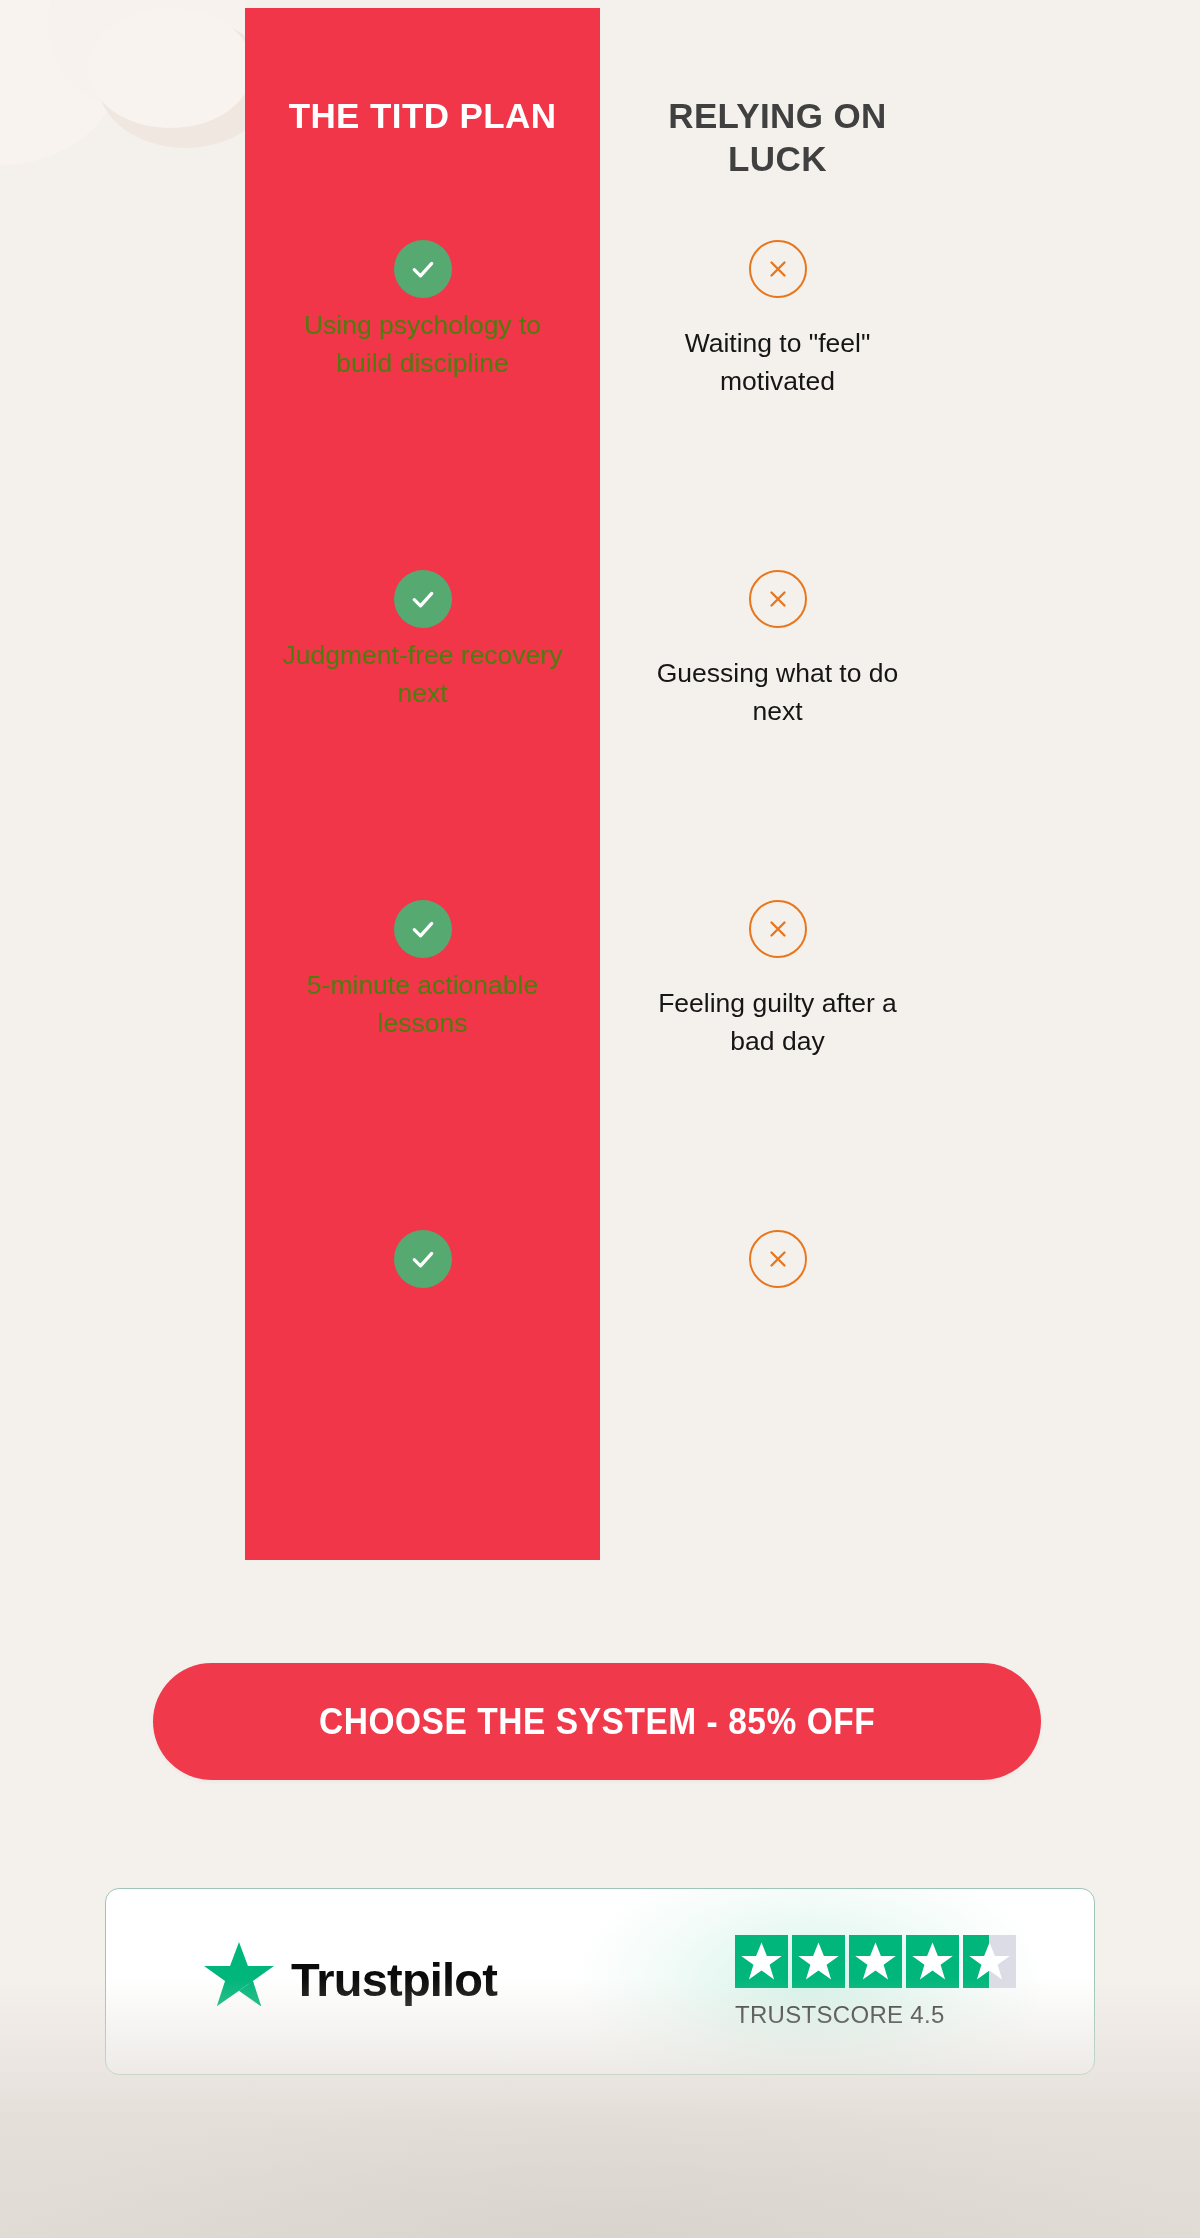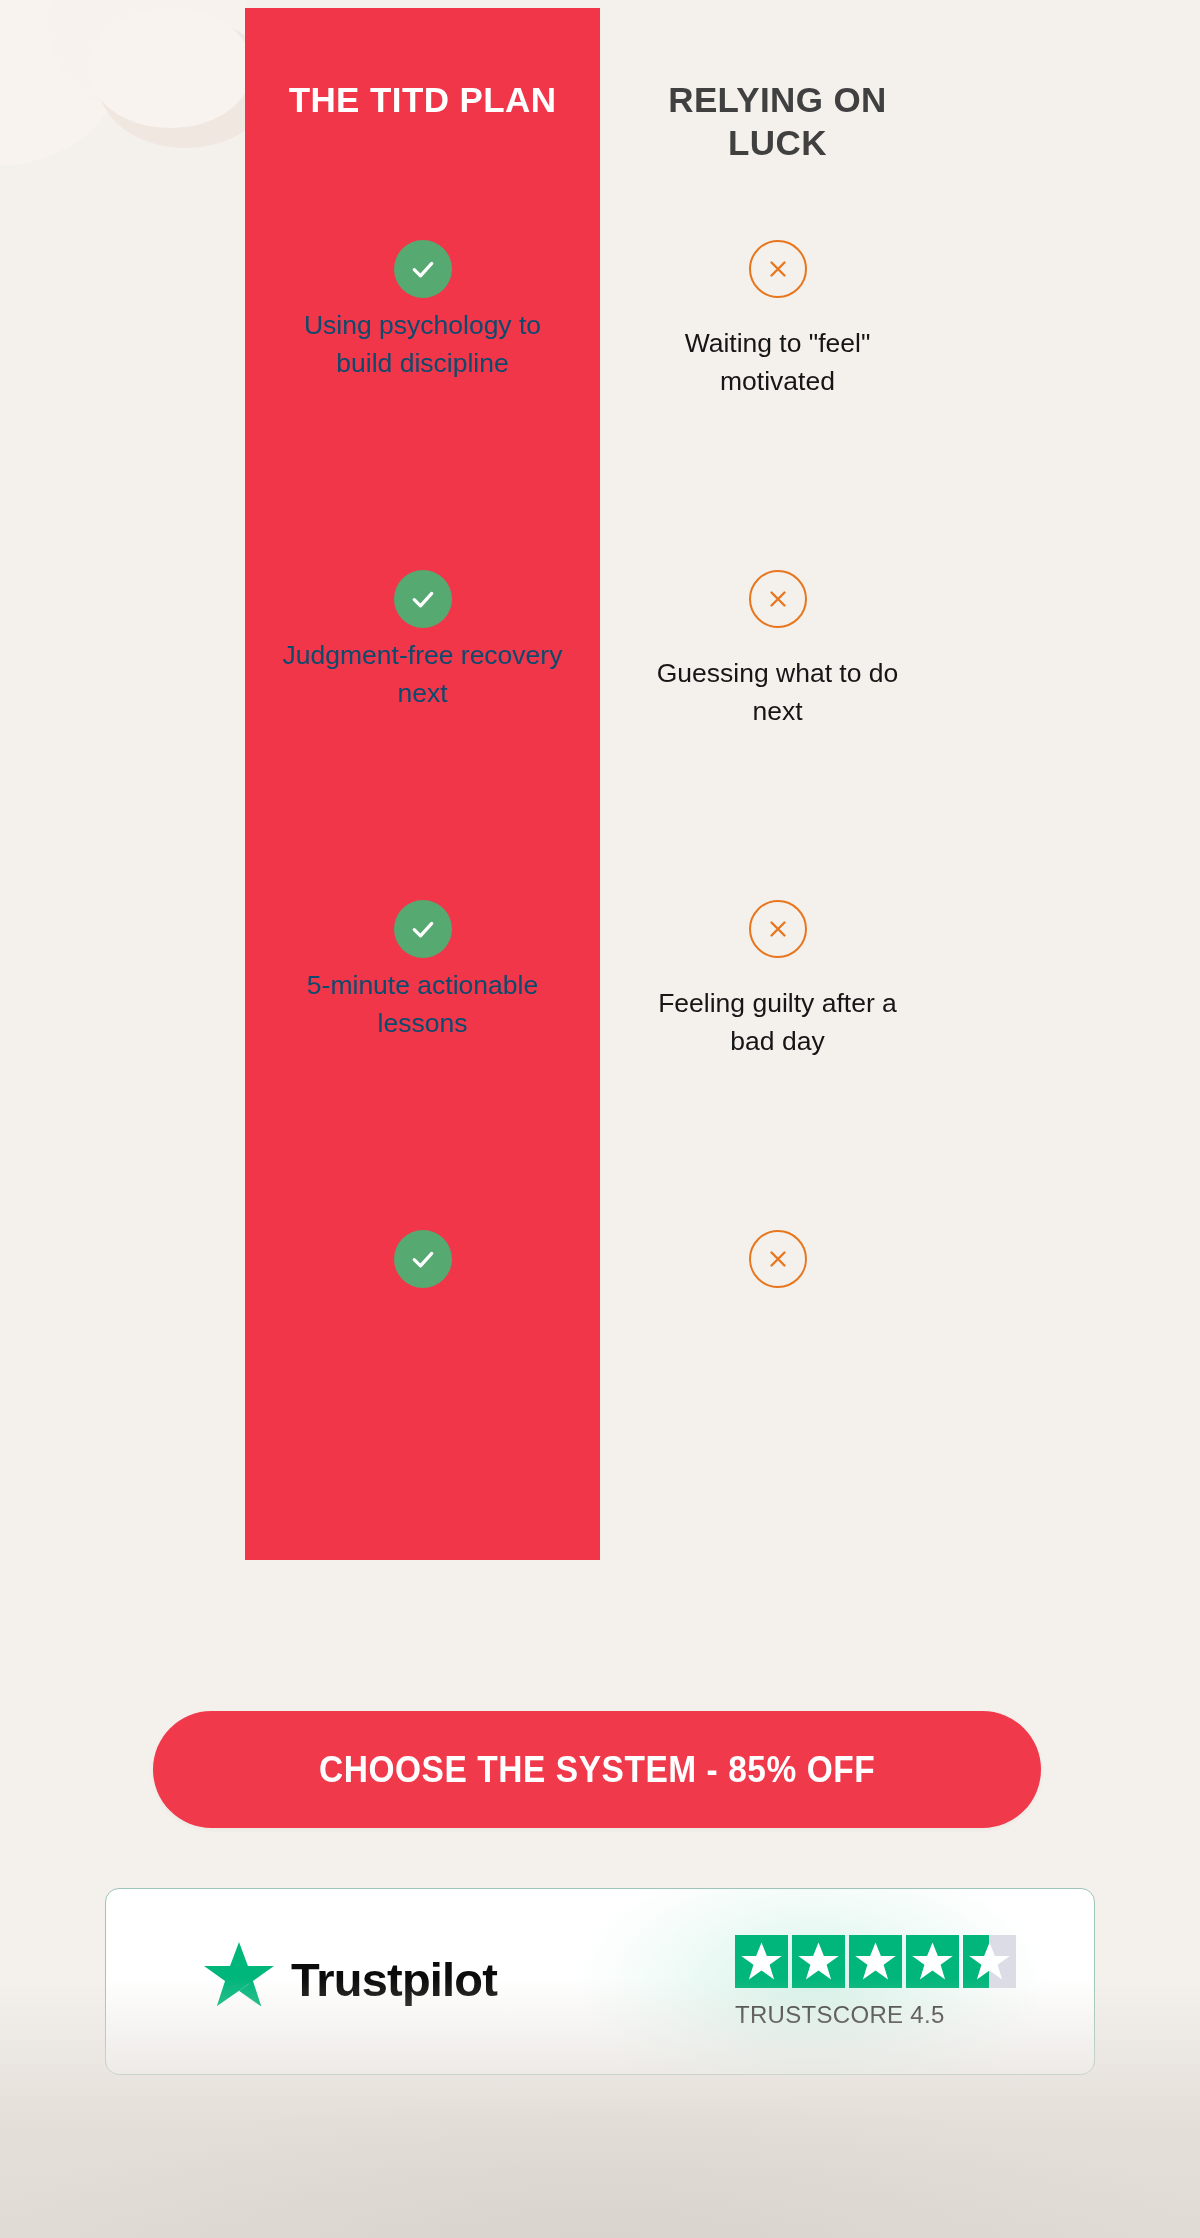--- a/index.html
+++ b/index.html
@@ -76,21 +76,21 @@
   .col {
     position: absolute;
     top: 0;
     width: 355px;
   }
   .col-left  { left: 245px; }
   .col-right { left: 600px; }
 
   .col-head {
     position: absolute;
-    top: 50px;
+    top: 66px;
     left: 0;
     width: 355px;
     text-align: center;
     font-size: 35px;
     font-weight: 800;
     line-height: 1.22;
     letter-spacing: 0.4px;
     text-transform: uppercase;
   }
   .col-head-left  { color: #ffffff; padding: 0 24px; box-sizing: border-box; }
@@ -125,21 +125,21 @@
   .row-text {
     margin-top: 27px;
     text-align: center;
     font-size: 26.5px;
     line-height: 1.42;
     font-weight: 400;
     padding: 0 34px;
     box-sizing: border-box;
     width: 100%;
   }
-  .text-light { color: #0c4a6e; margin-top: 9px; }
+  .text-light { color: #4d7c0f; margin-top: 9px; }
   .text-dark  { color: #161616; }
 
   
   .cta {
     position: absolute;
     left: 153px;
     top: 1663px;
     width: 888px;
     height: 117px;
     border-radius: 60px;
@@ -150,21 +150,20 @@
     font-size: 36px;
     font-weight: 700;
     letter-spacing: 0.6px;
     text-transform: uppercase;
     cursor: pointer;
     display: flex;
     align-items: center;
     justify-content: center;
     box-shadow: 0 2px 4px rgba(0,0,0,0.04);
     transform: scaleX(1);
-    margin-top: 48px;
   }
   .cta span { transform: scaleX(0.93); display: inline-block; white-space: nowrap; }
 
   
   .tp-card {
     position: absolute;
     left: 105px;
     top: 1888px;
     width: 990px;
     height: 187px;

